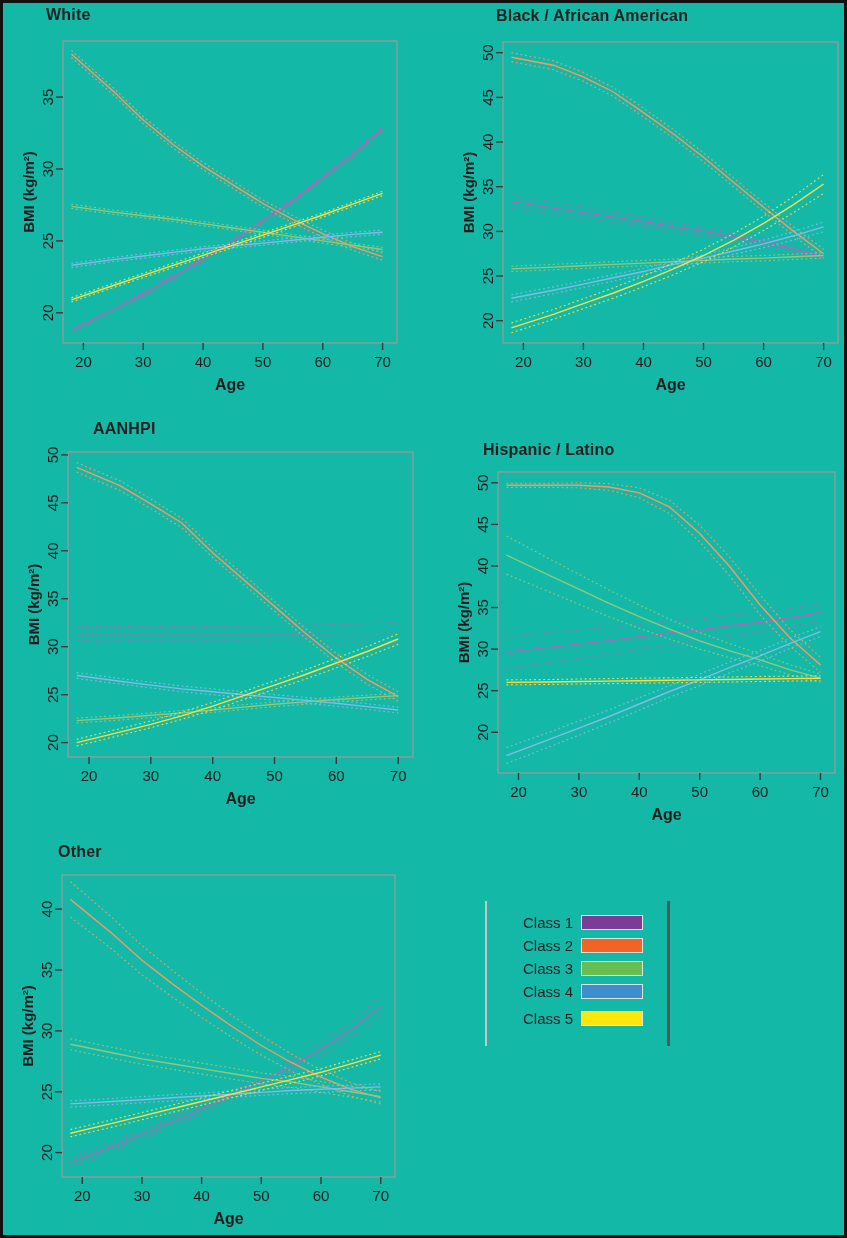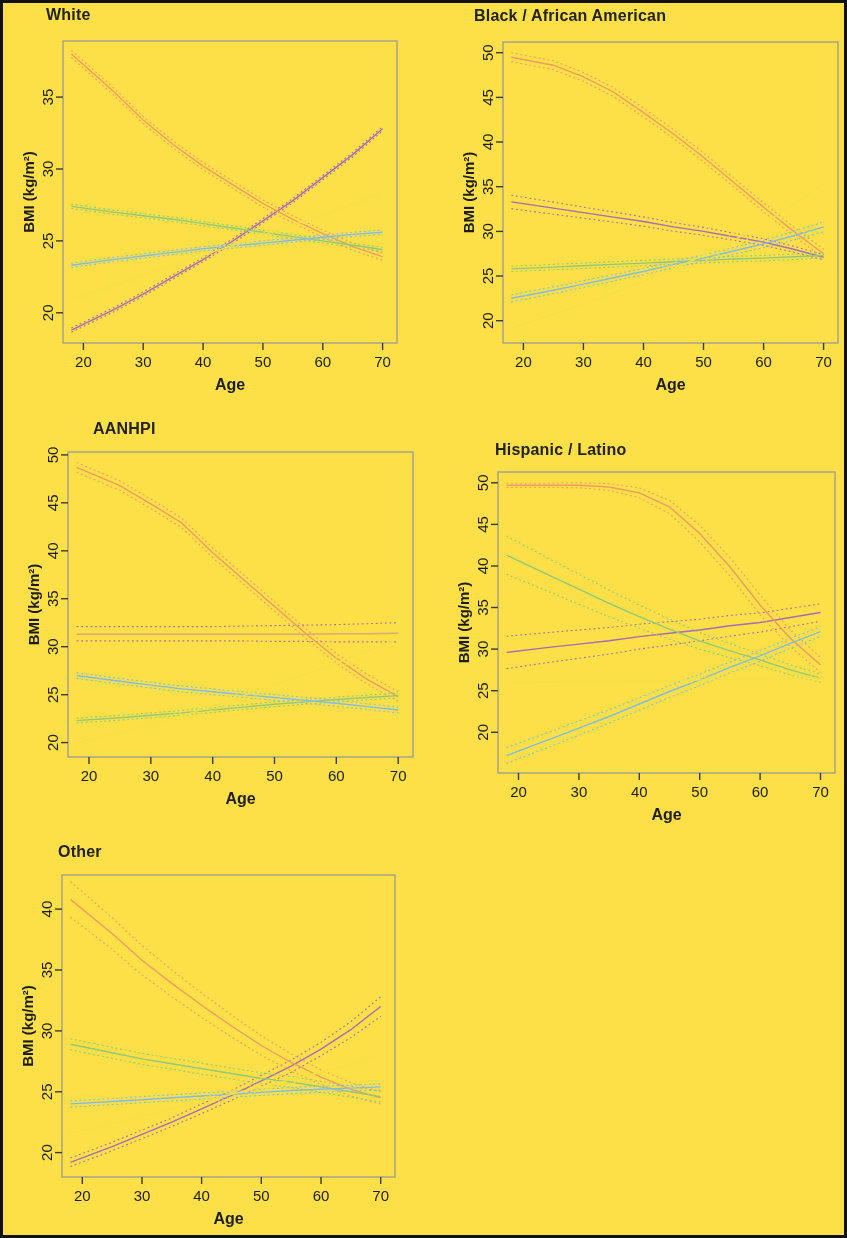--- a/index.html
+++ b/index.html
@@ -1,19 +1,19 @@
 <!DOCTYPE html>
 <html><head>
 <meta charset="utf-8">
 <style>
   html,body{margin:0;padding:0;background:#e8e8e8;}
   .figure{
     position:relative;
     width:847px;height:1238px;
-    background:#fde047;
+    background:#14b8a6;
     border:3px solid #111111;
     box-sizing:border-box;
     overflow:hidden;
     font-family:"Liberation Sans", sans-serif;
   }
   .panel-title{
     position:absolute;
     font-size:16px;font-weight:bold;color:#222;
     letter-spacing:.2px;
     white-space:nowrap;
@@ -33,23 +33,23 @@
   .legend-row:last-child{margin-top:4px;}
   .legend-label{font-size:15px;color:#222;white-space:nowrap;}
   .legend-swatch{width:60px;height:13px;border:1px solid #e2e2e2;display:inline-block;}
 </style>
 </head>
 <body>
 
 <div class="figure">
 
   <div class="panel-title" id="t0" style="left:43px;top:3px;">White</div>
-  <div class="panel-title" id="t1" style="left:471px;top:4px;">Black / African American</div>
+  <div class="panel-title" id="t1" style="left:493px;top:4px;">Black / African American</div>
   <div class="panel-title" id="t2" style="left:46px;top:417px;margin-left:44px;">AANHPI</div>
-  <div class="panel-title" id="t3" style="left:480px;top:438px;margin-left:12px;">Hispanic / Latino</div>
+  <div class="panel-title" id="t3" style="left:480px;top:438px;">Hispanic / Latino</div>
   <div class="panel-title" id="t4" style="left:43px;top:840px;margin-left:12px;">Other</div>
 
   <div class="plot" id="plot0" style="left:11px;top:23px;width:396px;height:374px;"><svg width="396" height="374" viewBox="0 0 396 374" xmlns="http://www.w3.org/2000/svg">
         <rect x="49" y="15" width="334" height="302" fill="none" stroke="#9a9a9a" stroke-width="1.3"></rect>
         <line x1="69.4" y1="317" x2="69.4" y2="324" stroke="#3a3a3a" stroke-width="1.4"></line>
         <text x="69.4" y="341" font-size="15" text-anchor="middle">20</text>
         <line x1="129.2" y1="317" x2="129.2" y2="324" stroke="#3a3a3a" stroke-width="1.4"></line>
         <text x="129.2" y="341" font-size="15" text-anchor="middle">30</text>
         <line x1="189.1" y1="317" x2="189.1" y2="324" stroke="#3a3a3a" stroke-width="1.4"></line>
         <text x="189.1" y="341" font-size="15" text-anchor="middle">40</text>
@@ -259,14 +259,36 @@
         <path d="M56.4,187.7L98.1,196.3L128.0,202.4L157.8,207.2L187.6,212.1L217.5,217.0L247.3,221.8L277.2,225.5L307.0,230.4L336.8,235.2L366.7,240.1" fill="none" stroke="#8FC97B" stroke-width="1.1" stroke-dasharray="1.8,2.8"></path>
         <path d="M56.4,182.3L98.1,190.8L128.0,196.9L157.8,201.8L187.6,206.6L217.5,211.5L247.3,216.4L277.2,220.0L307.0,224.9L336.8,229.8L366.7,234.6" fill="none" stroke="#8FC97B" stroke-width="1.4" opacity="1"></path>
         <path d="M56.4,238.9L98.1,236.5L128.0,234.6L157.8,232.8L187.6,231.0L217.5,229.1L247.3,227.3L277.2,225.5L307.0,224.3L336.8,223.1L366.7,221.8" fill="none" stroke="#7FBCE8" stroke-width="1.1" stroke-dasharray="1.8,2.8"></path>
         <path d="M56.4,245.0L98.1,242.5L128.0,240.7L157.8,238.9L187.6,237.1L217.5,235.2L247.3,233.4L277.2,231.6L307.0,230.4L336.8,229.1L366.7,227.9" fill="none" stroke="#7FBCE8" stroke-width="1.1" stroke-dasharray="1.8,2.8"></path>
         <path d="M56.4,241.9L98.1,239.5L128.0,237.7L157.8,235.8L187.6,234.0L217.5,232.2L247.3,230.4L277.2,228.5L307.0,227.3L336.8,226.1L366.7,224.9" fill="none" stroke="#7FBCE8" stroke-width="1.4" opacity="1"></path>
         <path d="M56.4,267.5L98.1,257.8L128.0,250.5L157.8,243.2L187.6,235.8L217.5,228.5L247.3,221.2L277.2,213.9L307.0,206.6L336.8,198.1L366.7,189.6" fill="none" stroke="#F5E047" stroke-width="1.1" stroke-dasharray="1.8,2.8"></path>
         <path d="M56.4,274.8L98.1,265.1L128.0,257.8L157.8,250.5L187.6,243.2L217.5,235.8L247.3,228.5L277.2,221.2L307.0,213.9L336.8,205.4L366.7,196.9" fill="none" stroke="#F5E047" stroke-width="1.1" stroke-dasharray="1.8,2.8"></path>
         <path d="M56.4,271.2L98.1,261.4L128.0,254.1L157.8,246.8L187.6,239.5L217.5,232.2L247.3,224.9L277.2,217.6L307.0,210.3L336.8,201.8L366.7,193.2" fill="none" stroke="#F5E047" stroke-width="1.4" opacity="1"></path>
       </svg></div>
 
+  <div class="legend">
+    <div class="legend-row">
+      <span class="legend-label">Class 1</span>
+      <span class="legend-swatch" style="background: rgb(124, 58, 153);"></span>
+    </div>
+    <div class="legend-row">
+      <span class="legend-label">Class 2</span>
+      <span class="legend-swatch" style="background: rgb(241, 101, 36);"></span>
+    </div>
+    <div class="legend-row">
+      <span class="legend-label">Class 3</span>
+      <span class="legend-swatch" style="background: rgb(105, 190, 81);"></span>
+    </div>
+    <div class="legend-row">
+      <span class="legend-label">Class 4</span>
+      <span class="legend-swatch" style="background: rgb(60, 142, 205);"></span>
+    </div>
+    <div class="legend-row">
+      <span class="legend-label">Class 5</span>
+      <span class="legend-swatch" style="background: rgb(255, 231, 13);"></span>
+    </div>
+  </div>
 
 </div>
 
 </body></html>

